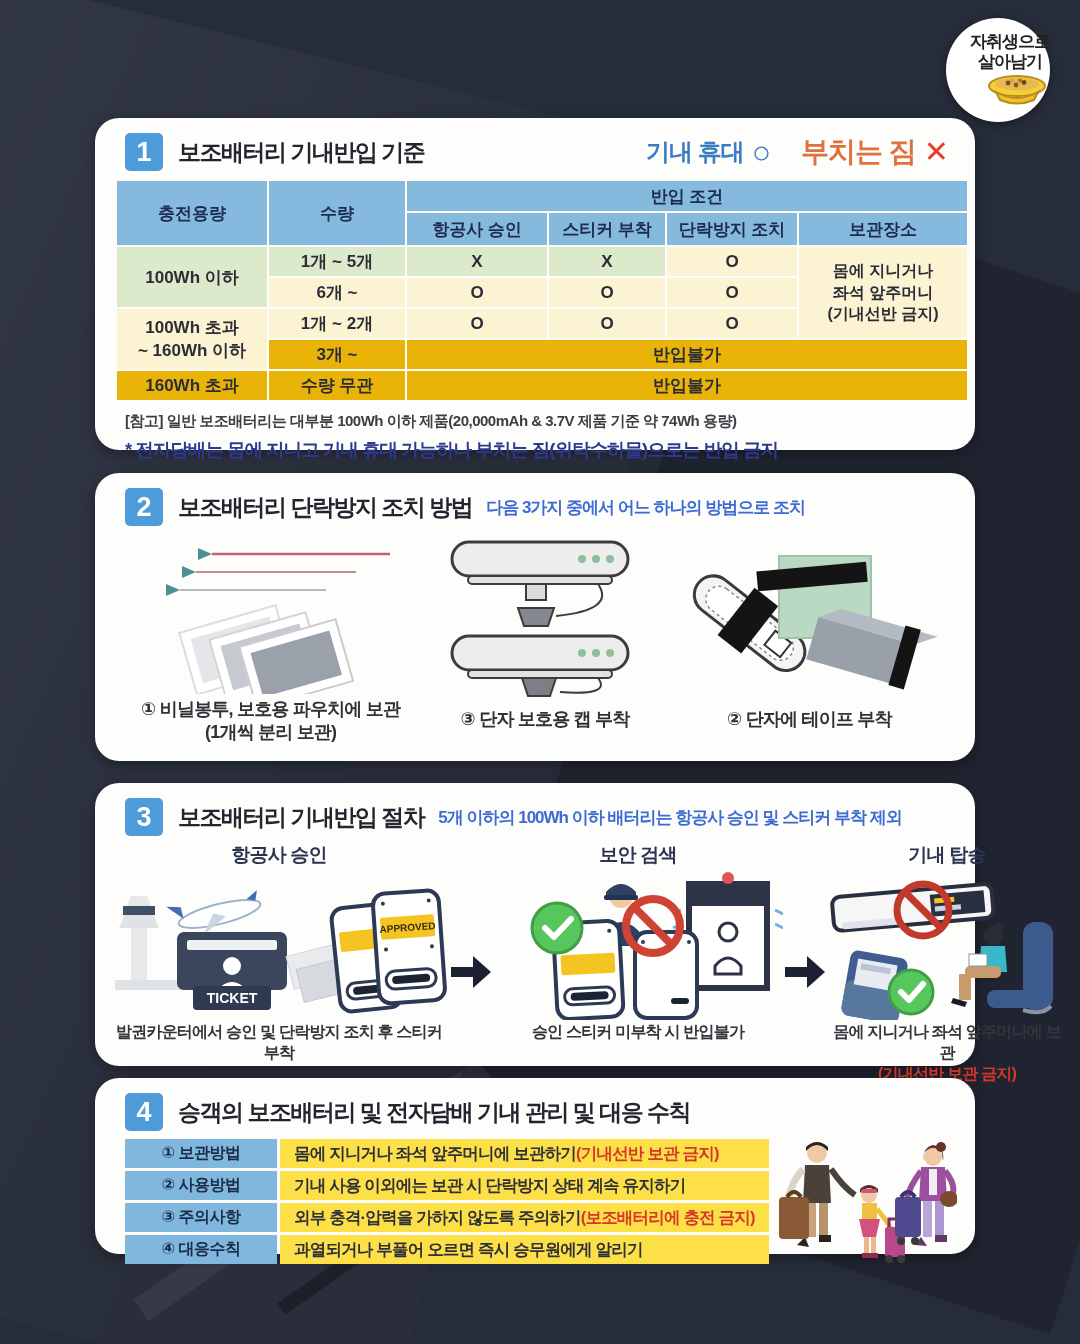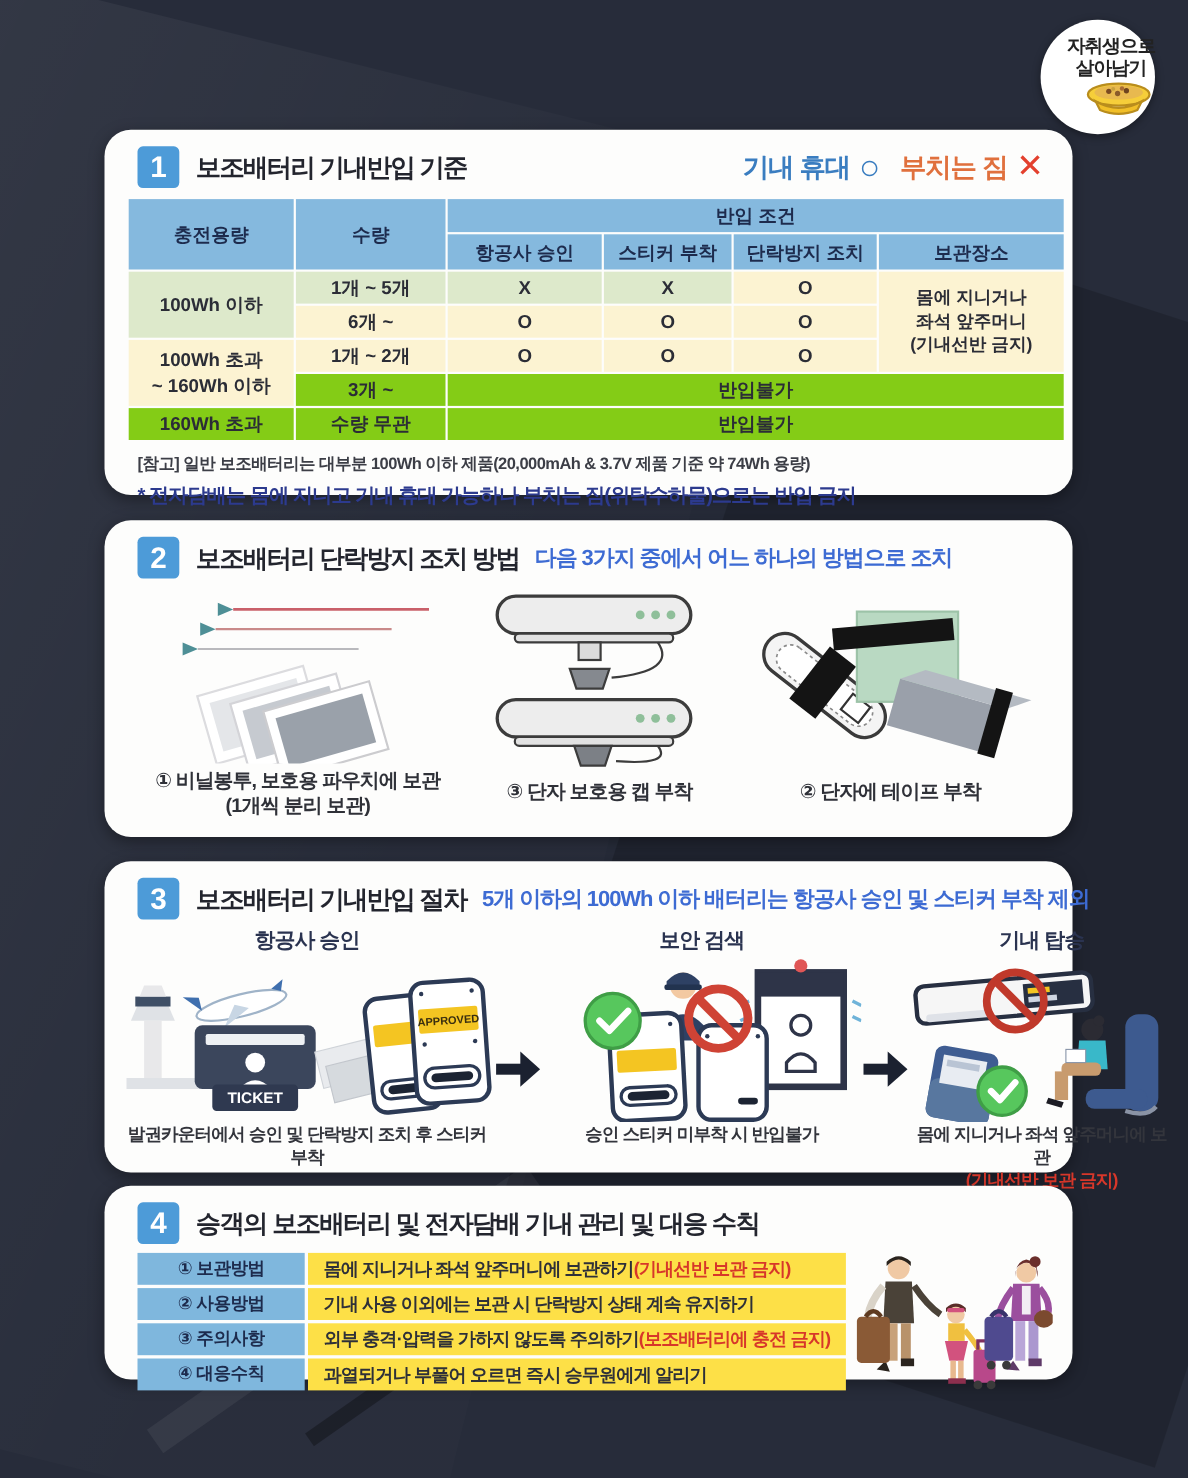--- a/index.html
+++ b/index.html
@@ -25,40 +25,40 @@
     box-shadow:0 4px 14px rgba(0,0,0,0.35); }
   #card1 { top:118px; height:332px; }
   #card2 { top:473px; height:288px; }
   #card3 { top:783px; height:283px; }
   #card4 { top:1078px; height:176px; }
 
   .sec-head { display:flex; align-items:center; padding:15px 26px 6px 30px; }
   .sec-num { width:38px; height:38px; flex:0 0 38px; background:#4d9bd8; border-radius:5px;
     color:#fff; font-size:27px; font-weight:800; display:flex; align-items:center; justify-content:center; }
   .sec-title { margin-left:15px; font-size:23px; font-weight:700; color:#23252e; letter-spacing:-1.5px; white-space:nowrap; }
-  .sec-sub { margin-left:14px; font-size:20px; font-weight:800; color:#3d6bd3; letter-spacing:-1px; white-space:nowrap; }
+  .sec-sub { margin-left:14px; font-size:17px; font-weight:800; color:#3d6bd3; letter-spacing:-1px; white-space:nowrap; }
 
   
   .marks { margin-left:auto; display:flex; align-items:center; gap:8px; white-space:nowrap; }
   .mark-carry-label { color:#3a7dc0; font-size:24px; font-weight:800; letter-spacing:-1px; }
   .mark-carry-sym { color:#3a7dc0; font-size:32px; font-weight:700; line-height:1; }
-  .mark-checked-label { color:#e0703d; font-size:24px; font-weight:800; letter-spacing:-1px; margin-left:10px; }
+  .mark-checked-label { color:#e0703d; font-size:28px; font-weight:800; letter-spacing:-1px; margin-left:22px; }
   .mark-checked-sym { color:#e3402e; font-size:30px; font-weight:700; line-height:1; }
 
   
   table.t1 { border-collapse:separate; border-spacing:2px; margin:2px auto 0 20px; table-layout:fixed; }
   table.t1 td, table.t1 th { text-align:center; vertical-align:middle; font-size:17px; font-weight:700;
     color:#2b2d36; padding:0 2px; }
   table.t1 th { background:#85b9de; color:#1d2b4d; }
   .h-row1 th { height:30px; }
   .h-row2 th { height:32px; }
   .b-row td { height:29px; }
   .bg-green { background:#dde9cb; }
   .bg-cream { background:#fcf3d2; }
-  .bg-orange { background:#84cc16; }
+  .bg-orange { background:#eab308; }
   .storage-cell div { font-size:16px; line-height:1.35; font-weight:700; }
 
   .note1 { margin:10px 0 0 30px; font-size:15px; font-weight:600; color:#3c3e46; letter-spacing:-0.5px; }
   .note2 { margin:6px 0 0 30px; font-size:18.5px; font-weight:800; color:#2c3a8e; letter-spacing:-1px; }
 
   
   .illos { display:flex; justify-content:flex-end; align-items:flex-start; padding:2px 26px 0 26px; }
   .illo { display:flex; flex-direction:column; align-items:center; }
   .illo svg { display:block; }
   .cap { margin-top:4px; font-size:18px; font-weight:700; color:#2f3138; text-align:center; line-height:1.3; letter-spacing:-0.8px; }

